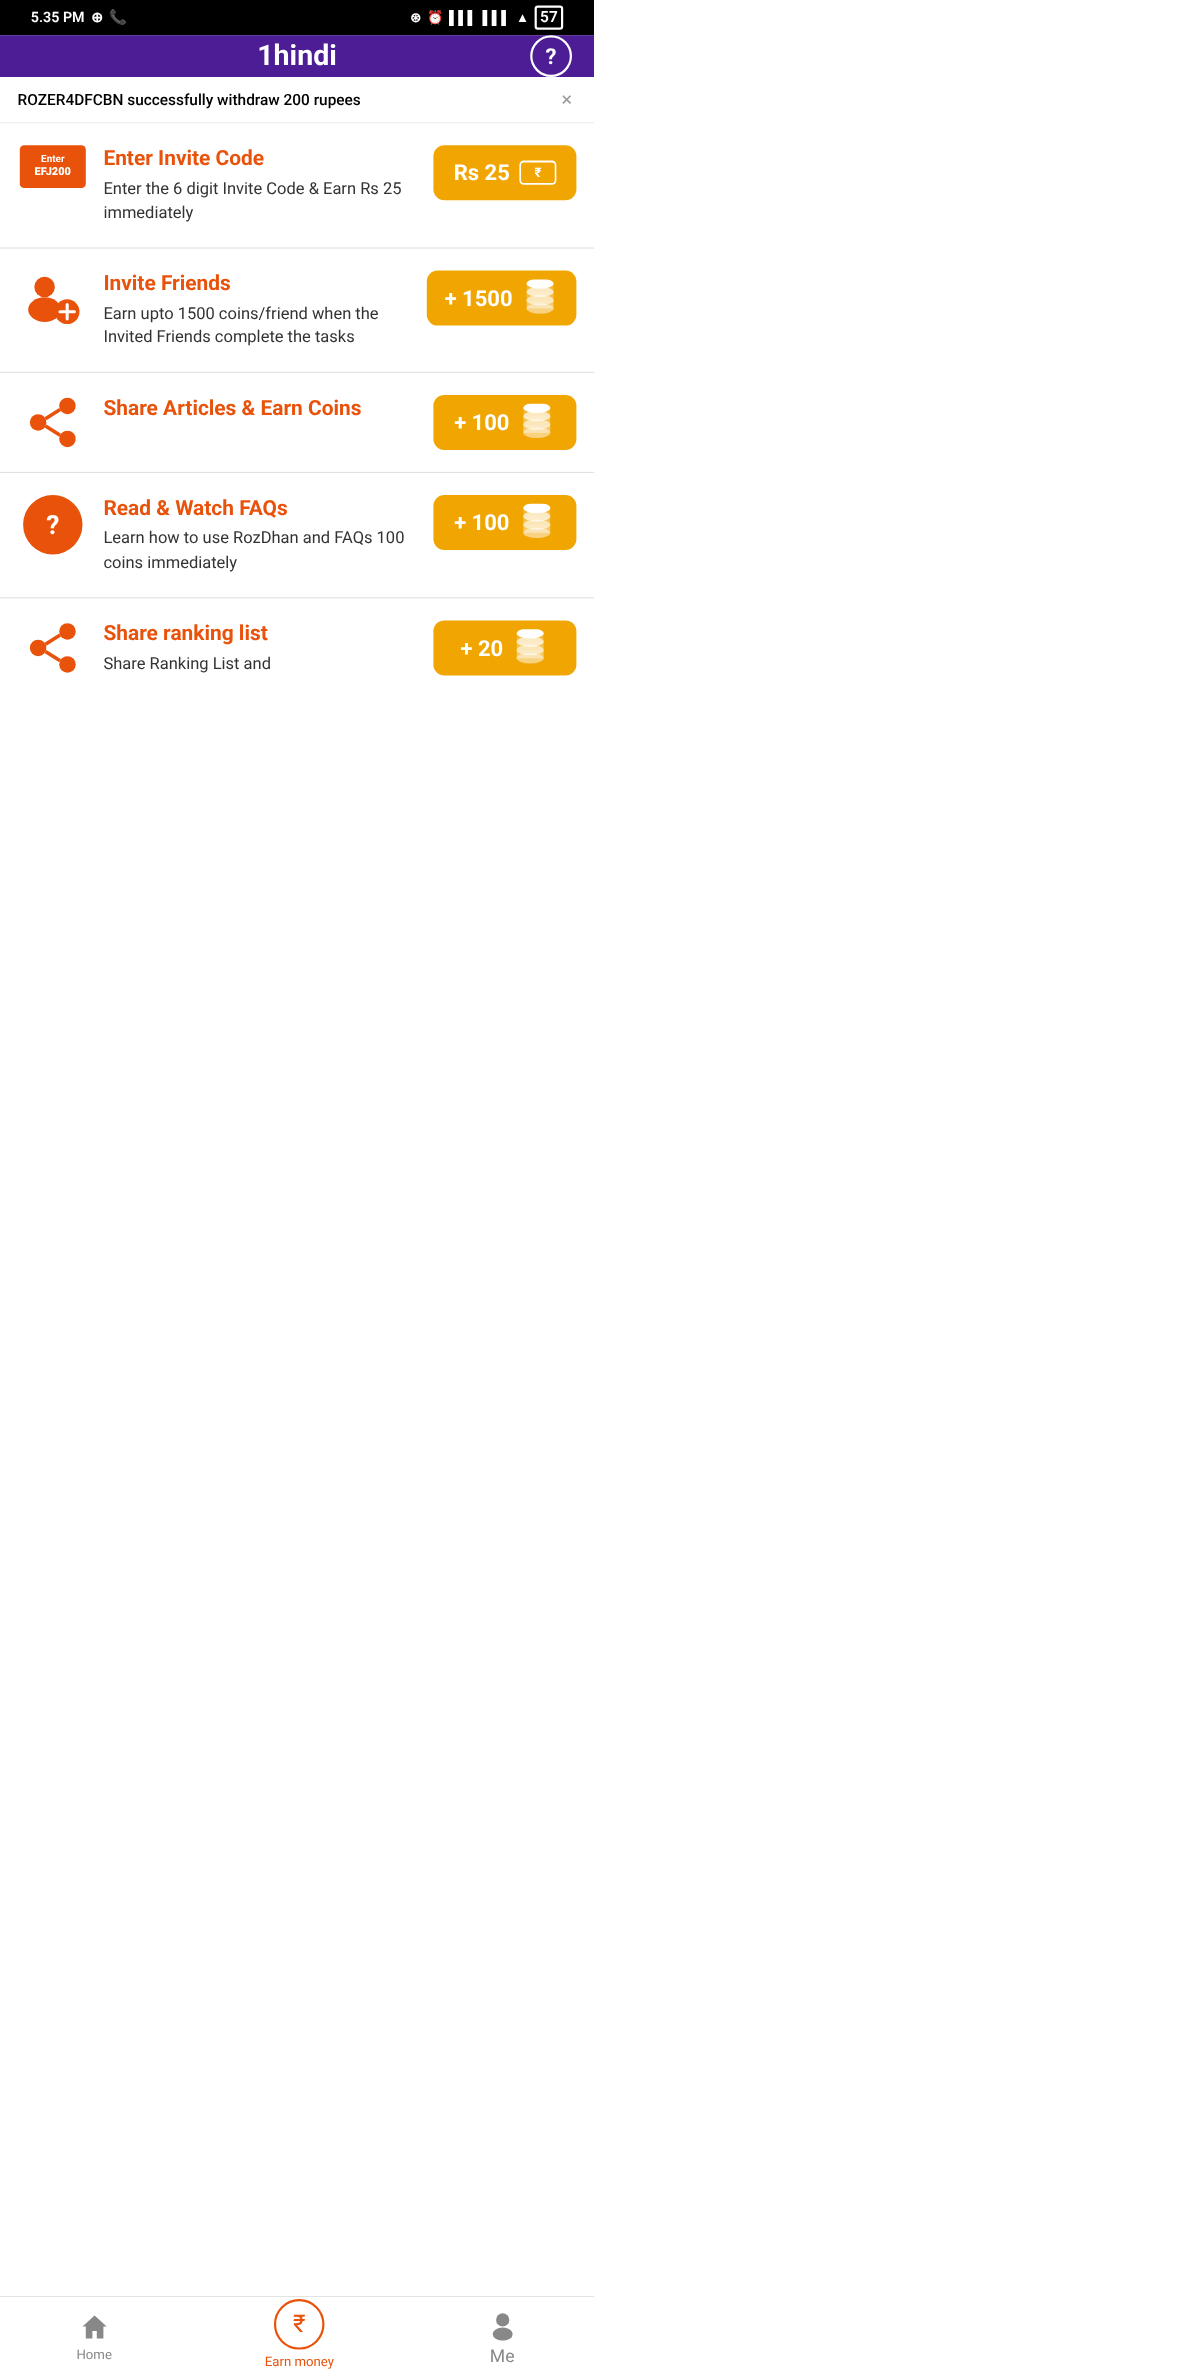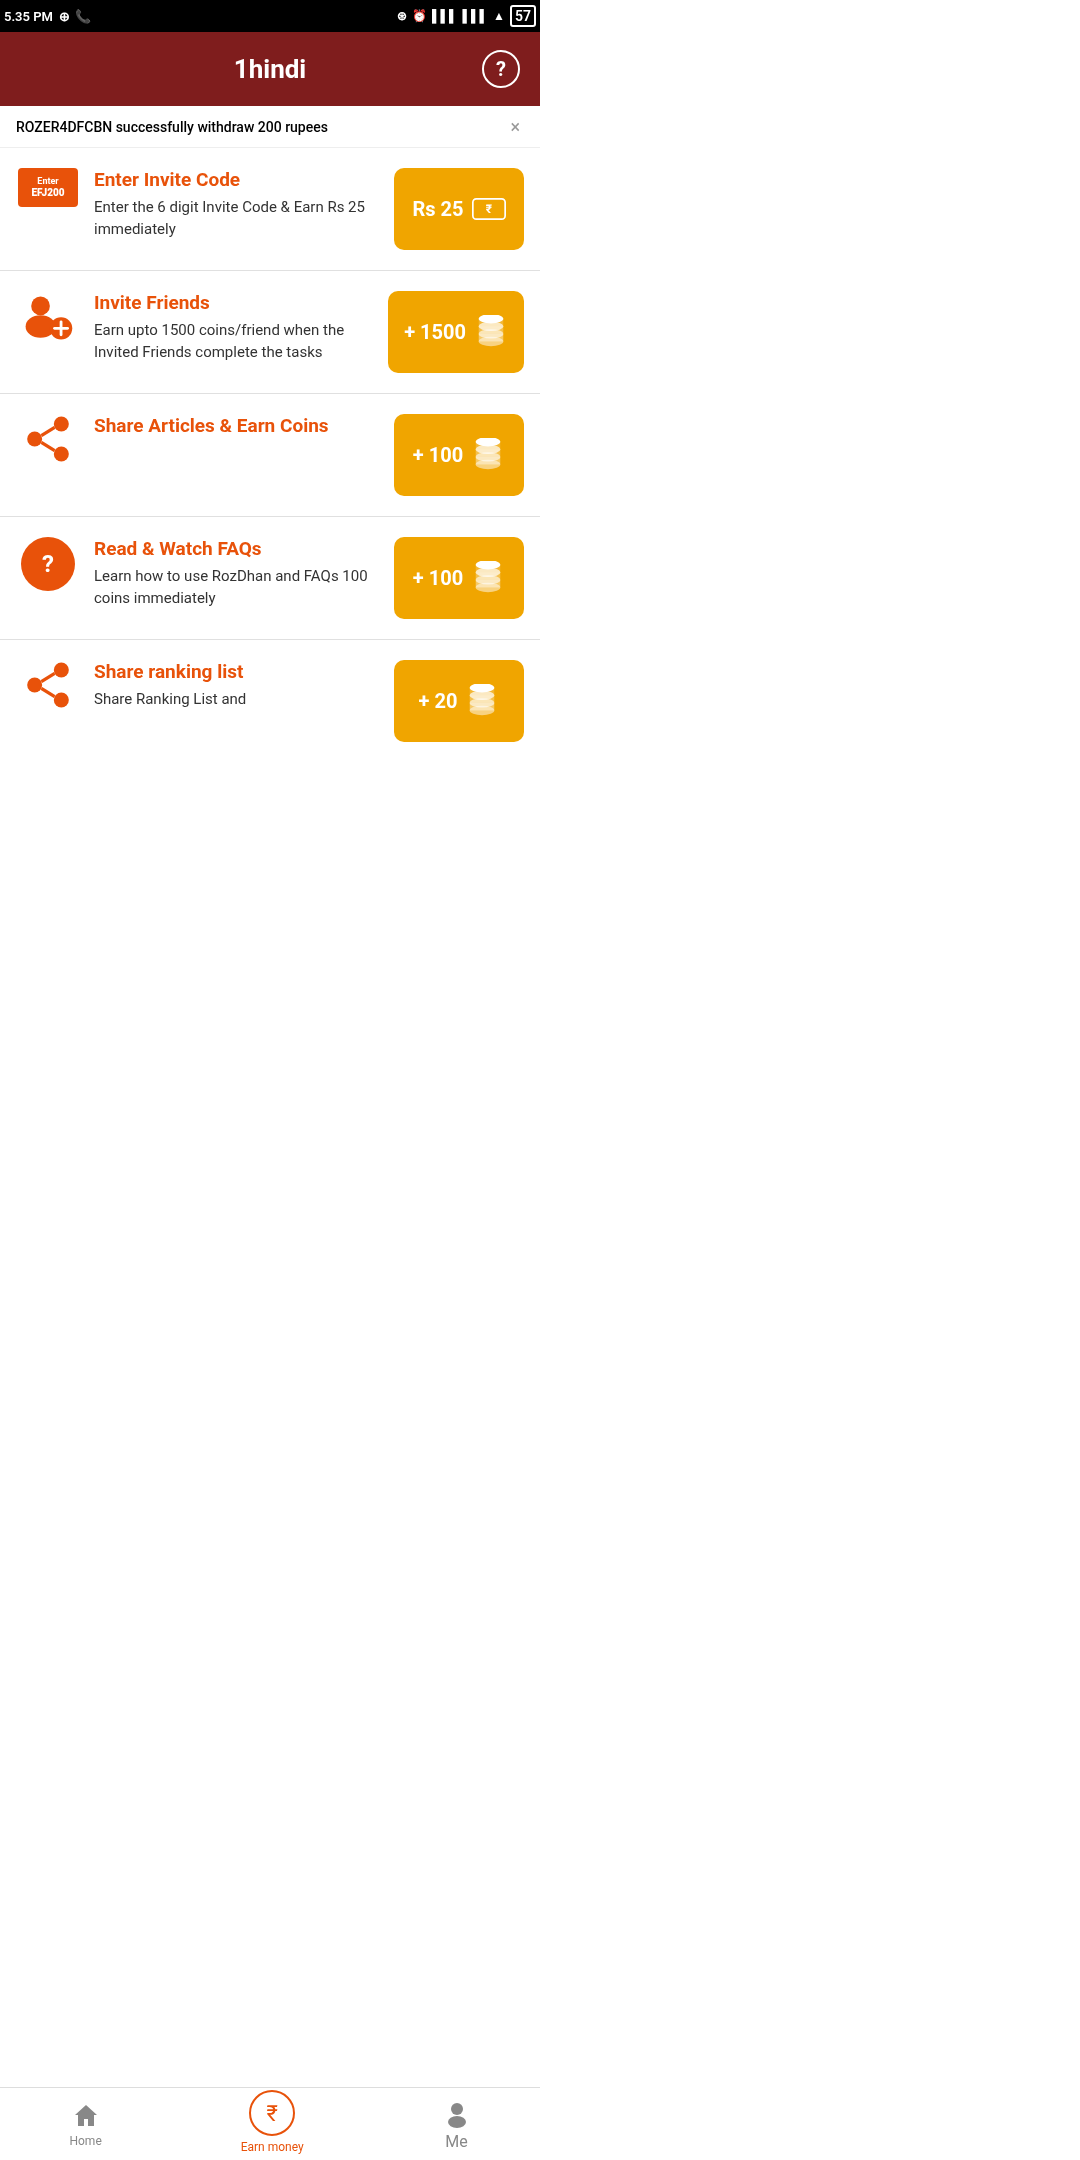--- a/index.html
+++ b/index.html
@@ -12,42 +12,42 @@
       overflow-x: hidden;
     }
 
     
     .status-bar {
       background: #000;
       color: #fff;
       display: flex;
       justify-content: space-between;
       align-items: center;
-      padding: 6px 4px;
+      padding: 6px 28px;
       font-size: 13px;
       font-weight: 600;
       height: 32px;
     }
     .status-left { display: flex; align-items: center; gap: 6px; }
     .status-right { display: flex; align-items: center; gap: 5px; font-size: 12px; }
     .battery-icon {
       border: 2px solid #fff;
       border-radius: 3px;
       padding: 1px 3px;
       font-size: 14px;
       position: relative;
     }
 
     
     .header {
-      background: #7f1d1d;
-      display: flex;
-      align-items: center;
-      justify-content: center;
-      padding: 22px 20px;
+      background: #4c1d95;
+      display: flex;
+      align-items: center;
+      justify-content: center;
+      padding: 4px 20px;
       position: relative;
     }
     .header-title {
       color: #fff;
       font-size: 26px;
       font-weight: bold;
     }
     .header-help {
       position: absolute;
       right: 20px;
@@ -120,21 +120,21 @@
       border-radius: 10px;
       color: #fff;
       font-size: 20px;
       font-weight: bold;
       display: flex;
       align-items: center;
       justify-content: center;
       gap: 8px;
       padding: 14px 16px;
       min-width: 130px;
-      height: 82px;
+      height: 50px;
       cursor: pointer;
     }
 
     
     .invite-code-box {
       background: #e8520a;
       color: #fff;
       font-size: 11px;
       font-weight: bold;
       text-align: center;

